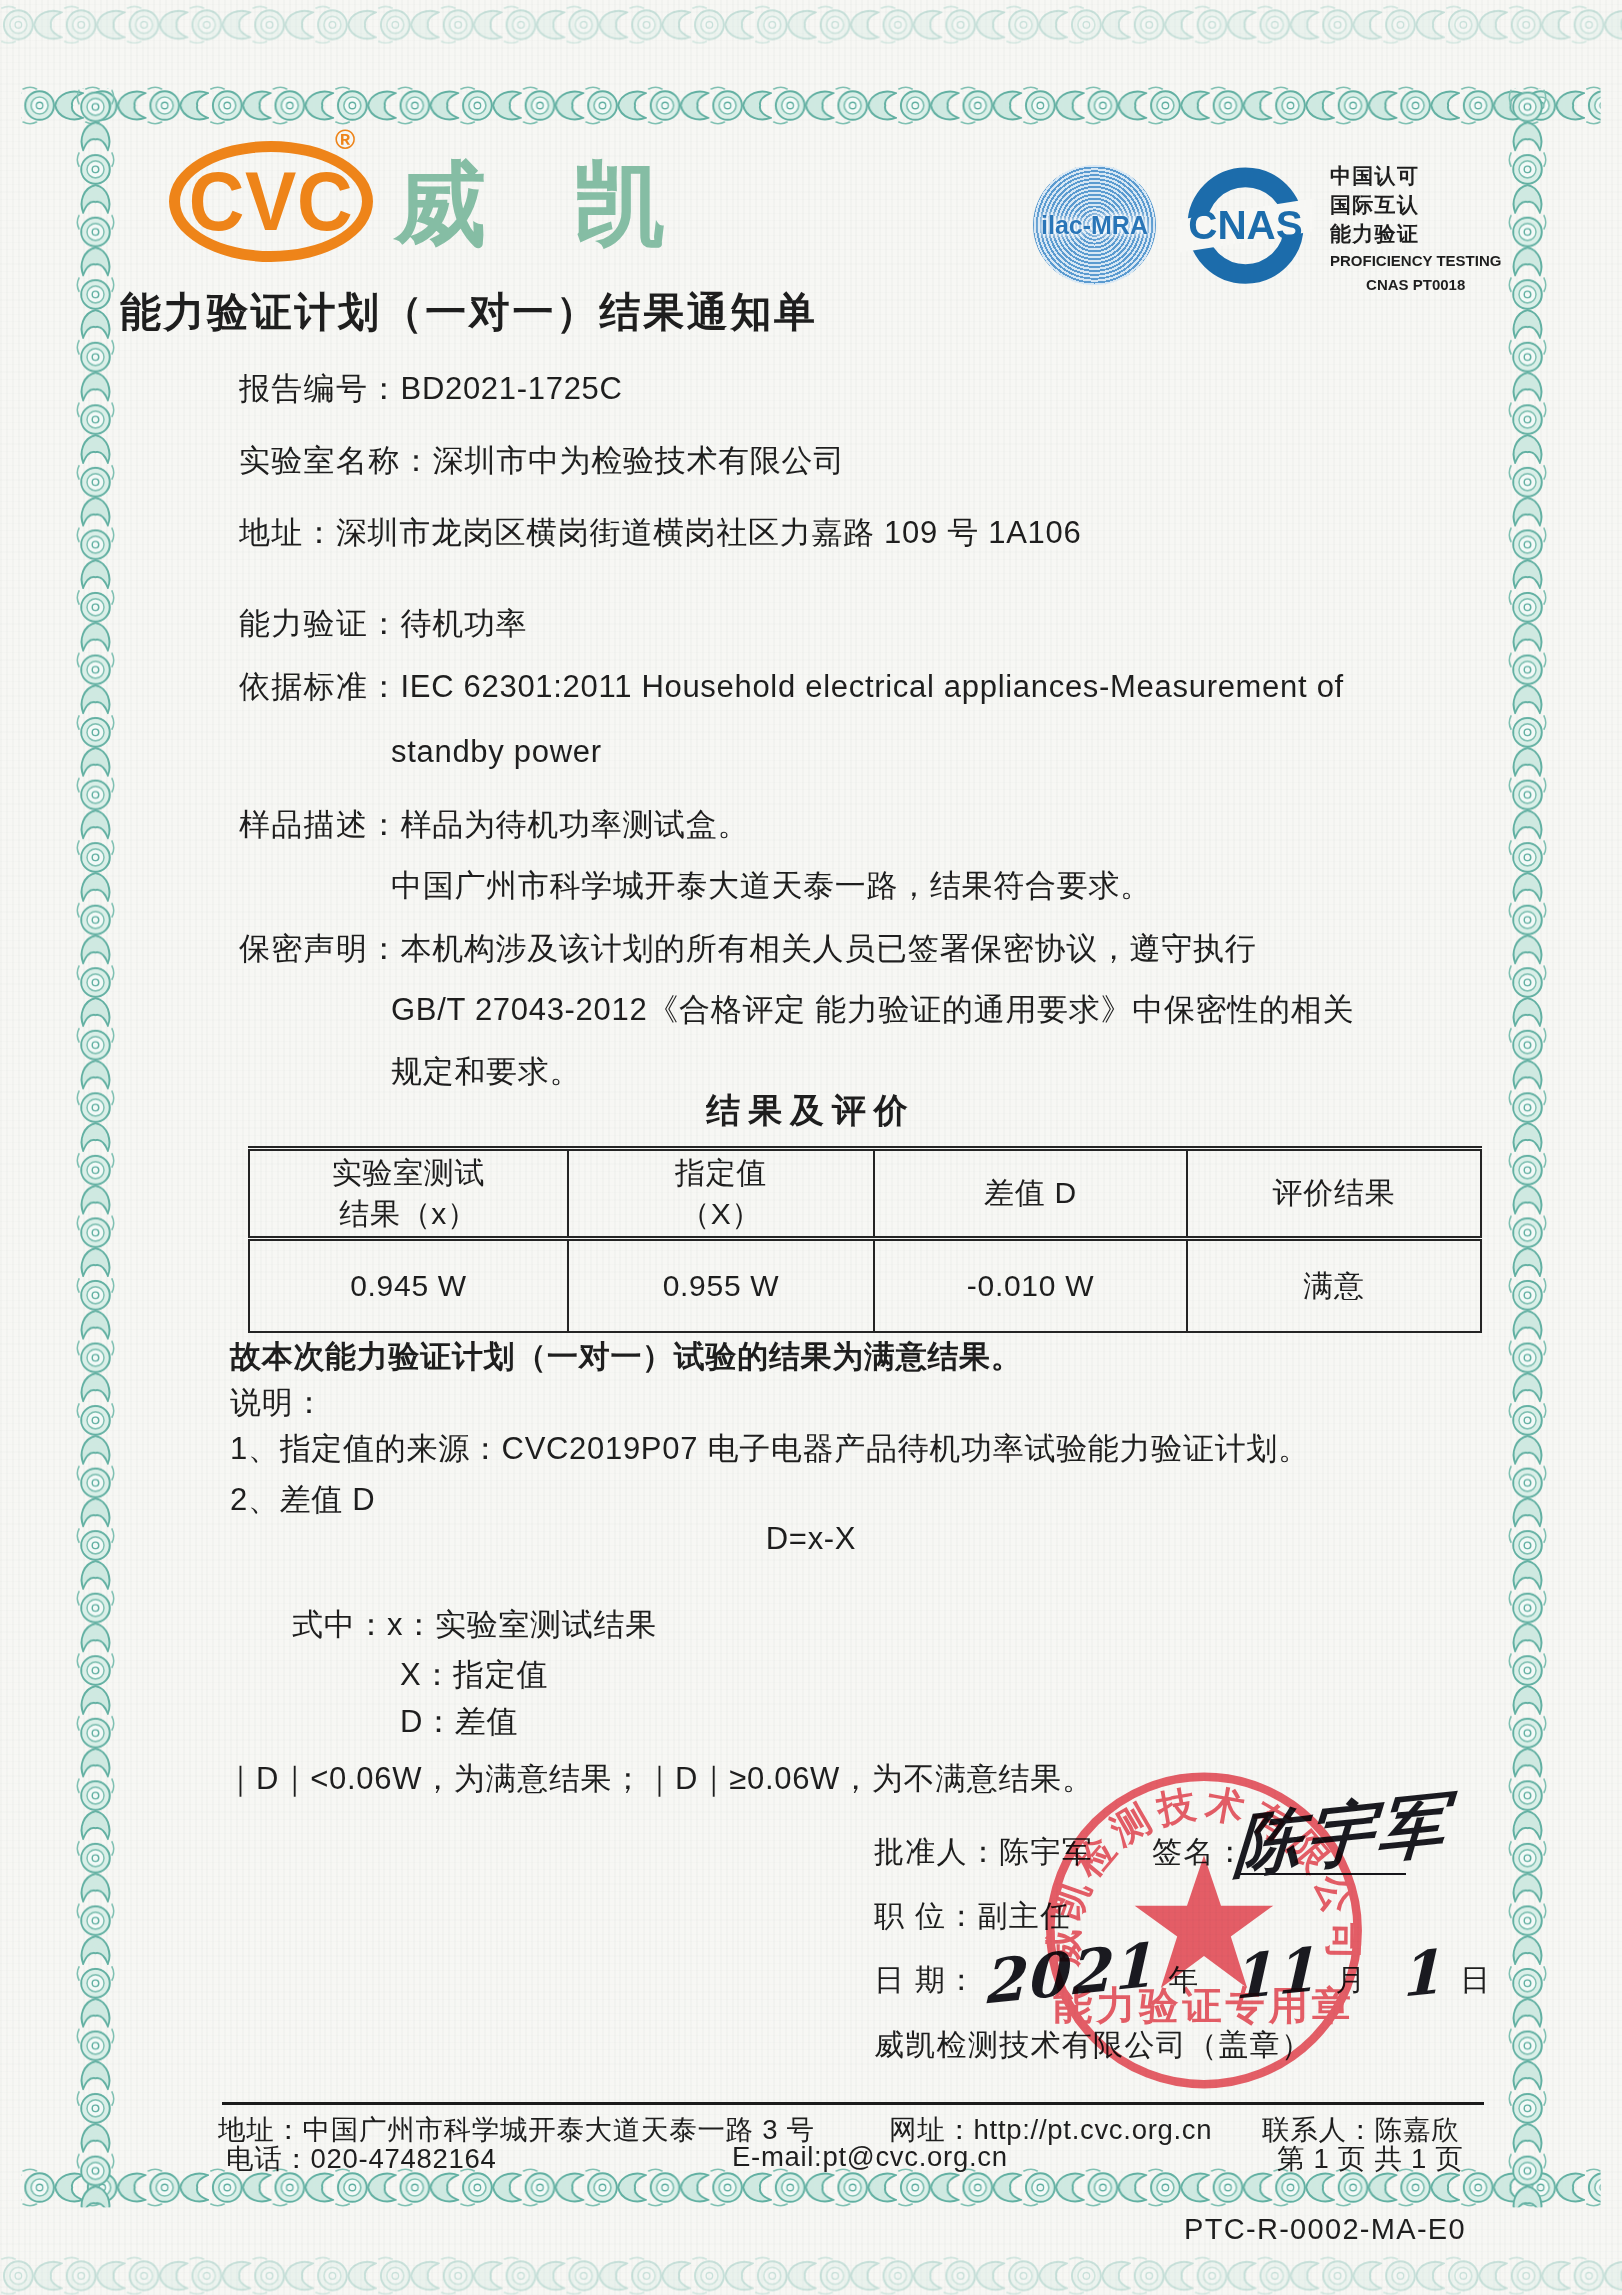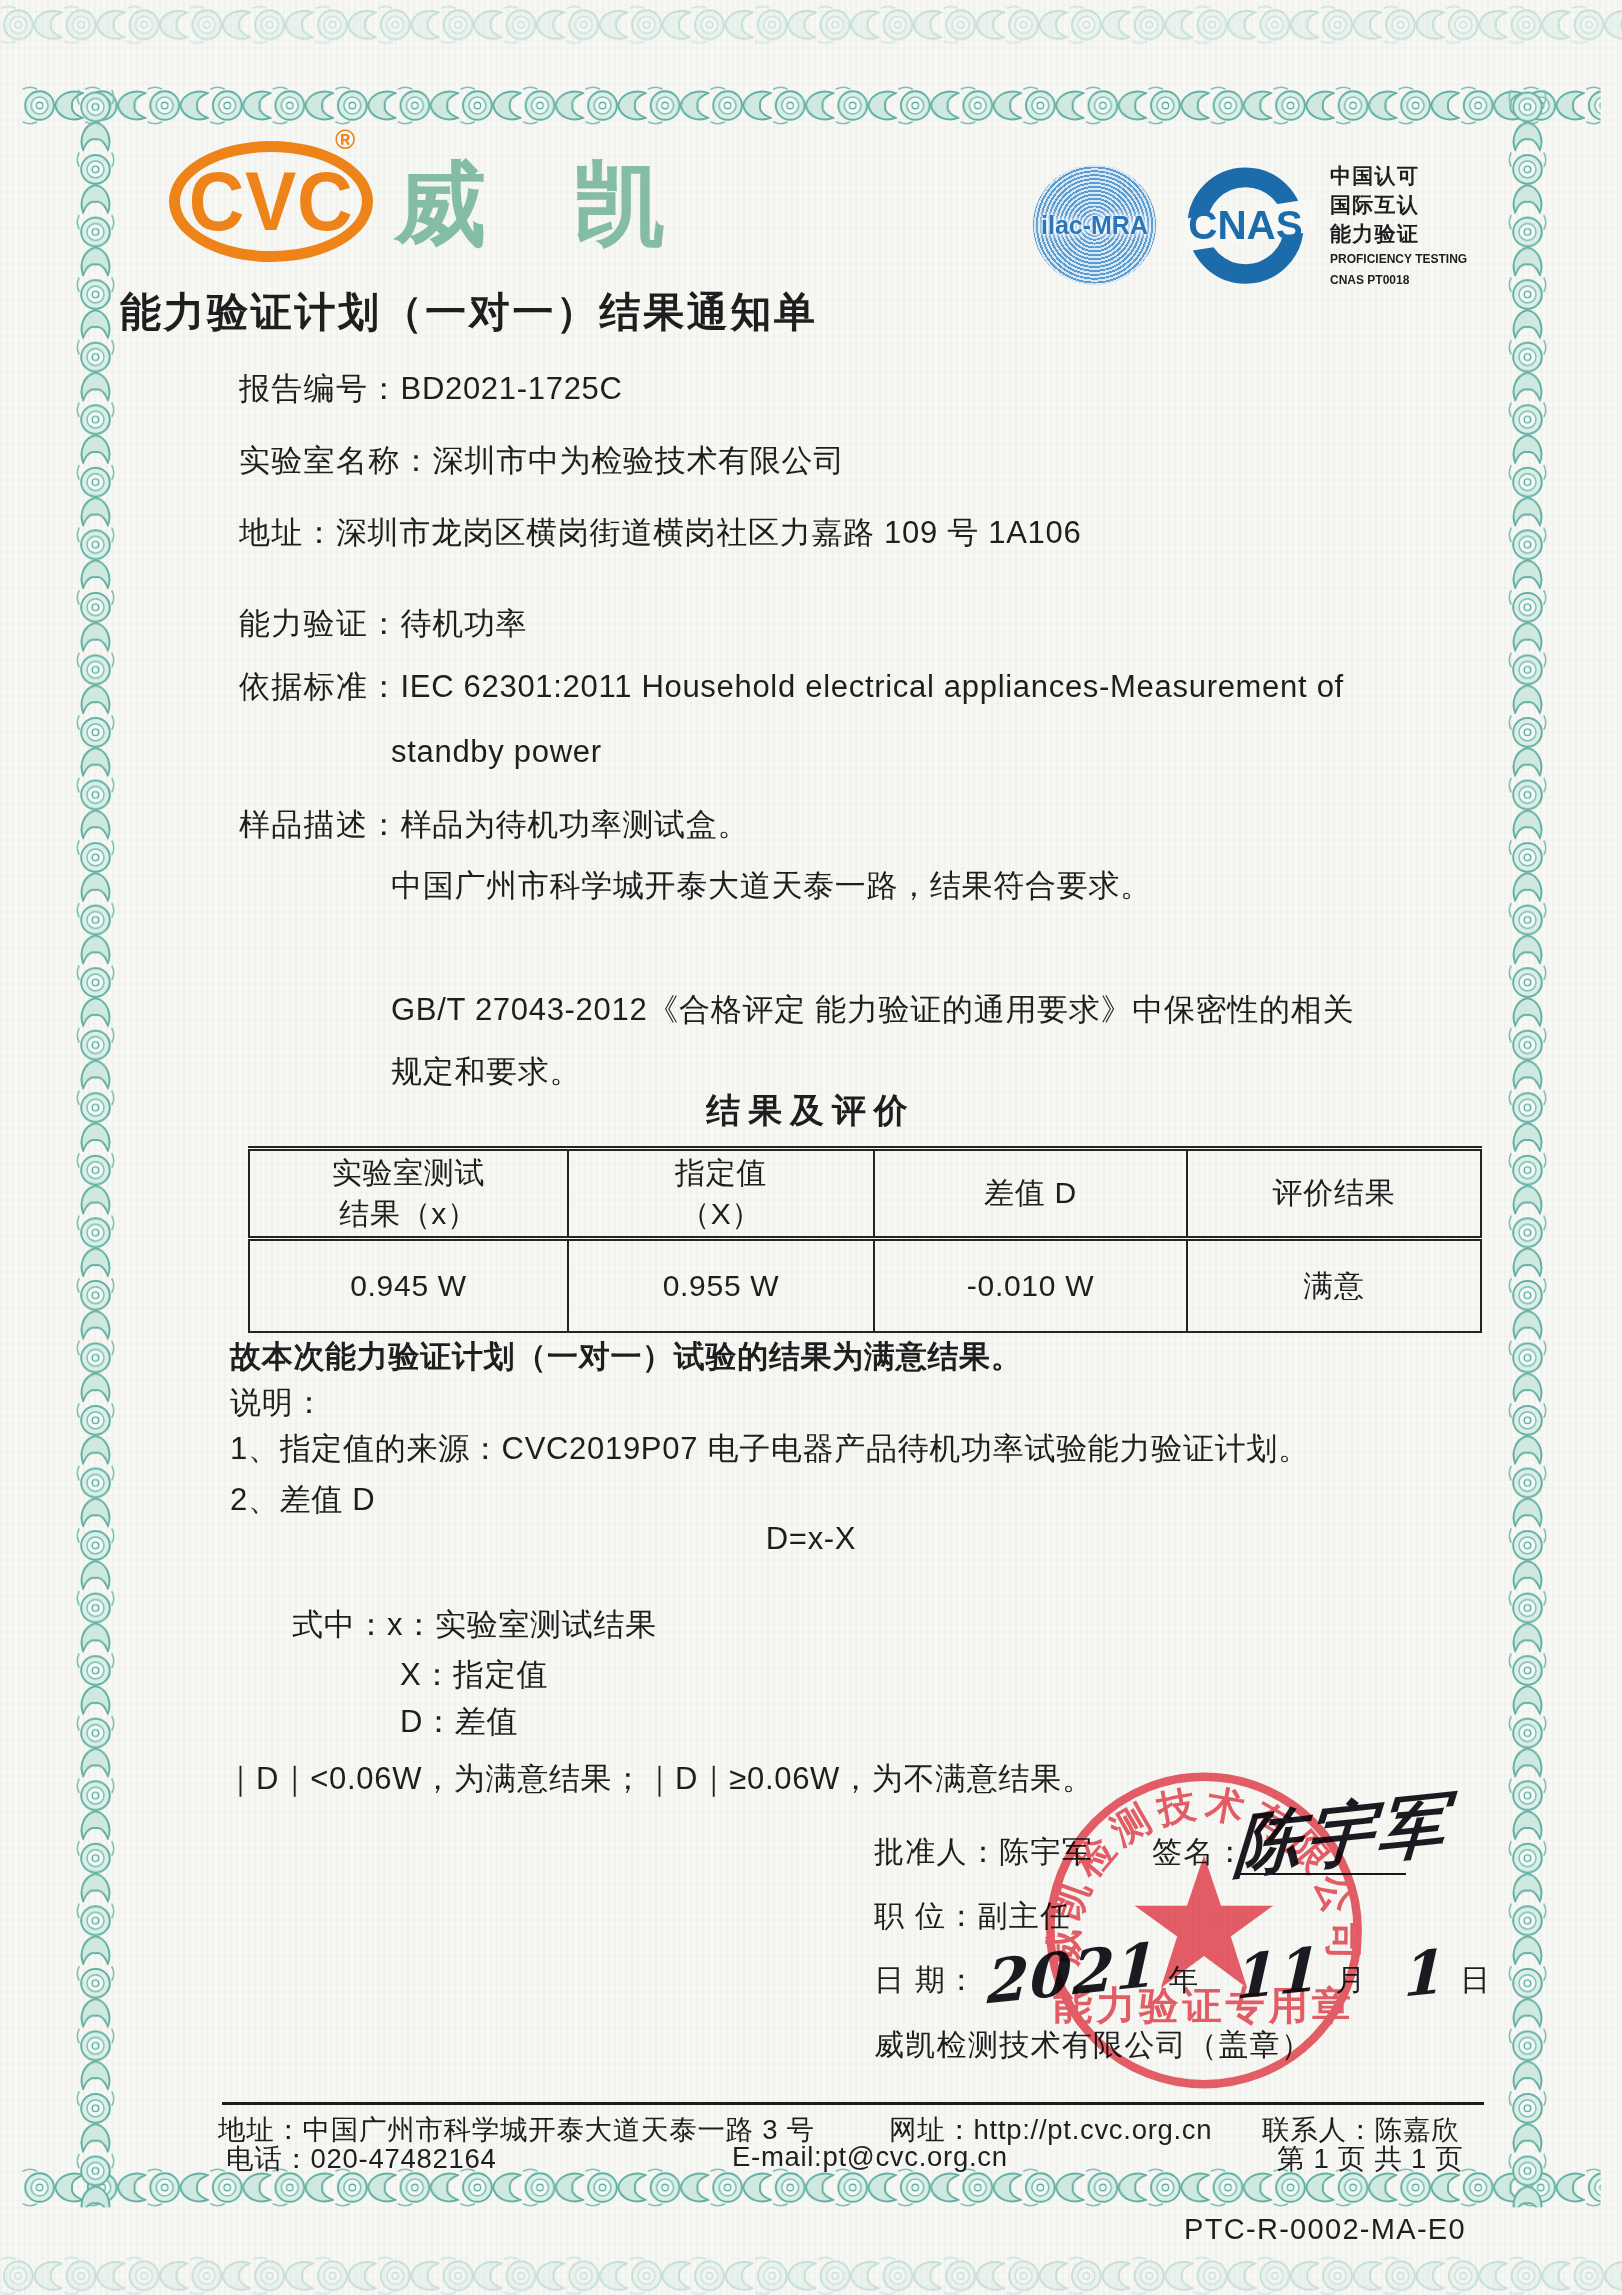--- a/index.html
+++ b/index.html
@@ -35,21 +35,21 @@
     background:repeating-radial-gradient(circle at 50% 50%, #d7e7f4 0 2px, #5b9bd0 2px 3.9px);
     display:flex;align-items:center;justify-content:center;overflow:hidden;
   }
   .ilac span{
     font-size:25px;font-weight:bold;color:#2a76b8;
     text-shadow:0 0 3.9px #fff,0 0 6.5px #fff,0 0 9.2px #fff;
   }
   .cnas-svg{position:absolute;left:1177px;top:162px;}
   .accred{position:absolute;left:1330px;top:165px;line-height:1;}
   .accred .cn-line{font-size:21px;font-weight:bold;margin-bottom:7.9px;letter-spacing:1.3px;}
-  .accred .en-line{font-size:12px;font-weight:bold;margin-top:9.2px;letter-spacing:0;}
+  .accred .en-line{font-size:15px;font-weight:bold;margin-top:9.2px;letter-spacing:0;text-align:center;}
   
   .doc-title{
     position:absolute;left:120px;top:285px;width:1382px;
     font-size:41px;font-weight:bold;letter-spacing:2.6px;
   }
   .row{position:absolute;font-size:31px;white-space:nowrap;letter-spacing:0.7px;}
   .lbl{letter-spacing:1.3px;}
   .heading-center{
     position:absolute;left:120px;width:1382px;text-align:center;
     font-size:34px;font-weight:600;letter-spacing:7.9px;
@@ -175,20 +175,23 @@
   </div>
   <div class="row" style="left:391px;top:734px">
     <span>standby power</span>
   </div>
   <div class="row" style="left:239px;top:804px">
     <span class="lbl">样品描述：</span><span>样品为待机功率测试盒。</span>
   </div>
   <div class="row" style="left:391px;top:865px">
     <span>中国广州市科学城开泰大道天泰一路，结果符合要求。</span>
   </div>
+  <div class="row" style="left:239px;top:928px">
+    <span class="lbl">保密声明：</span><span>本机构涉及该计划的所有相关人员已签署保密协议，遵守执行</span>
+  </div>
   <div class="row" style="left:391px;top:989px">
     <span>GB/T 27043-2012《合格评定 能力验证的通用要求》中保密性的相关</span>
   </div>
   <div class="row" style="left:391px;top:1051px">
     <span>规定和要求。</span>
   </div>
 
   <div class="heading-center" style="top:1088px">结果及评价</div>
 
   <table class="results">

